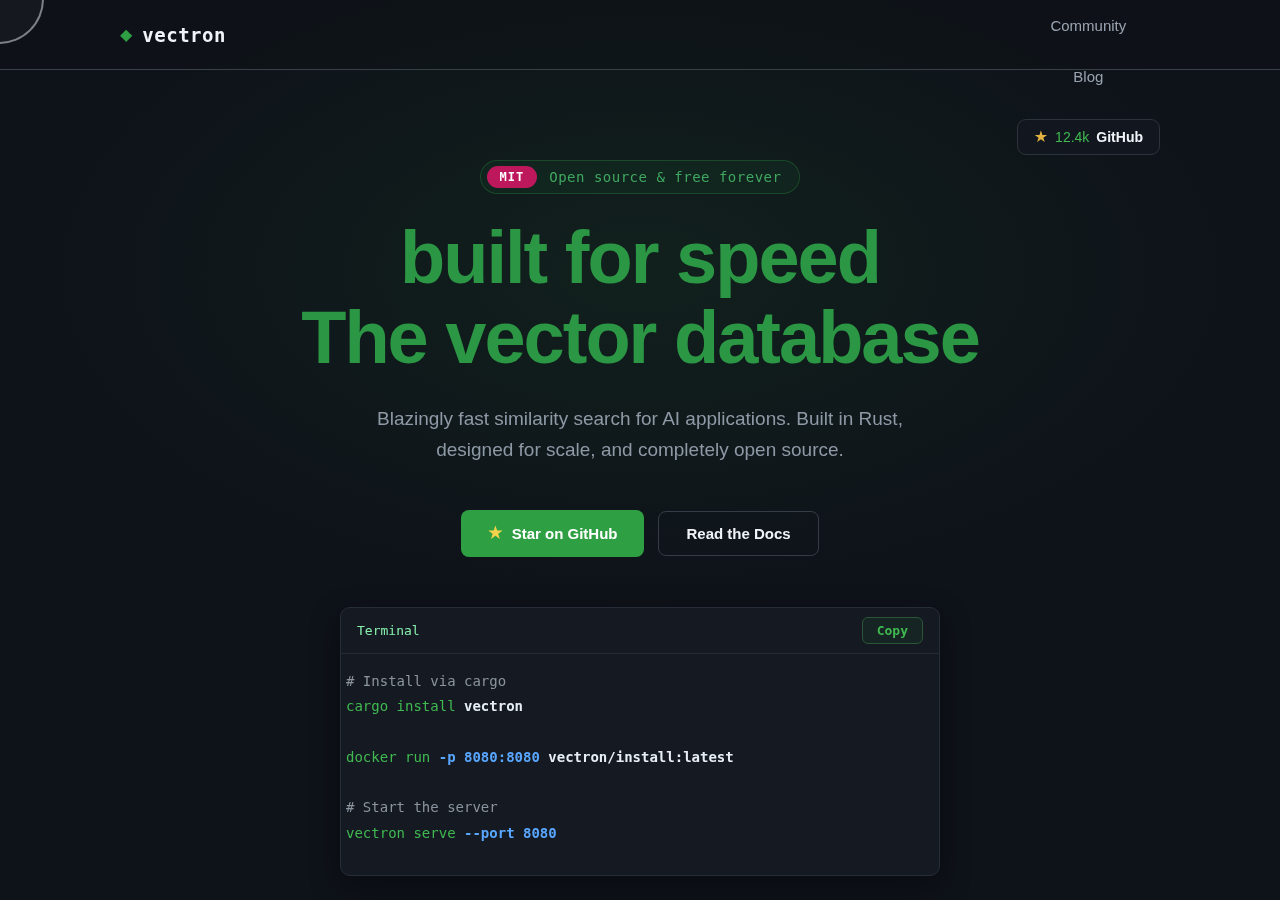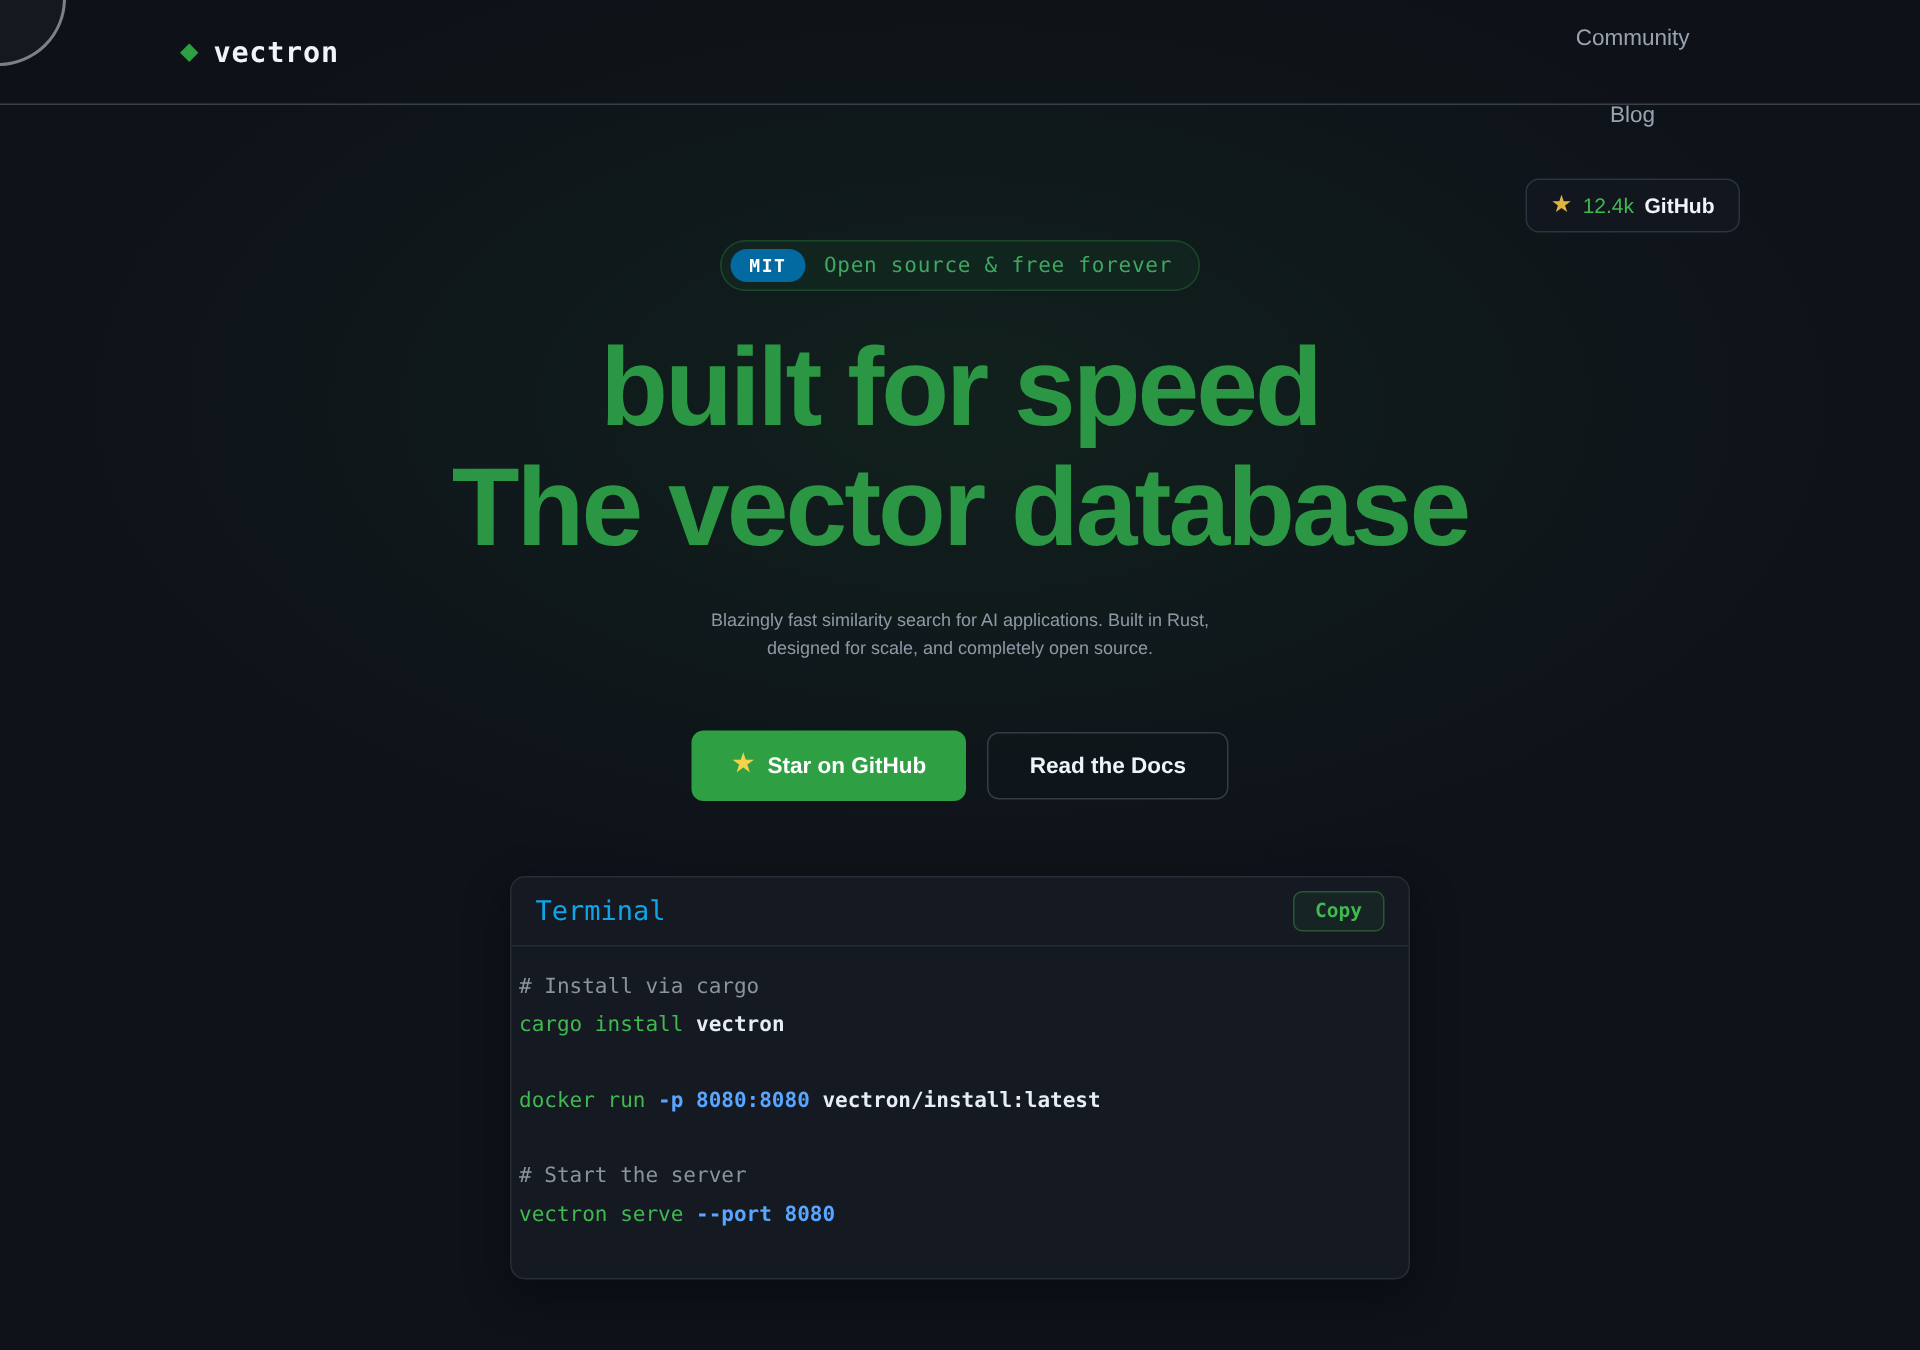--- a/index.html
+++ b/index.html
@@ -46,33 +46,33 @@
 
   
   .hero { text-align: center; padding-top: 90px; position: relative; z-index: 5; }
   .badge {
     display: inline-flex; align-items: center; gap: 12px;
     background: rgba(46,160,67,0.07);
     border: 1px solid rgba(46,160,67,0.30);
     border-radius: 999px; padding: 5px 18px 5px 6px;
   }
   .badge-tag {
-    background: #0369a1; color: #ffffff; font-weight: bold;
+    background: #be185d; color: #ffffff; font-weight: bold;
     font-size: 12px; letter-spacing: 1px;
     border-radius: 999px; padding: 4px 13px;
   }
   .badge-text { color: #3fa860; font-size: 14px; letter-spacing: 0.5px; }
 
   .hero-title {
     margin-top: 24px;
     font-size: 74px; font-weight: bold; letter-spacing: -2px;
     line-height: 1.08; color: #2b9643;
   }
   .hero-sub {
-    margin-top: 26px; font-size: 12px; line-height: 1.63; color: #8e99a6;
+    margin-top: 26px; font-size: 19px; line-height: 1.63; color: #8e99a6;
   }
   .cta-row { margin-top: 44px; display: flex; justify-content: center; align-items: center; gap: 14px; }
   .btn-primary {
     display: inline-flex; align-items: center; gap: 9px;
     background: #2ea043; color: #ffffff; font-weight: bold; font-size: 15px;
     border: none; border-radius: 8px; padding: 15px 27px; cursor: pointer;
     font-family: "Liberation Sans", sans-serif;
   }
   .btn-primary .star { color: #f5d24b; font-size: 16px; line-height: 1; }
   .btn-secondary {
@@ -85,21 +85,21 @@
   .terminal {
     width: 600px; margin: 50px auto 0;
     background: #151a22; border: 1px solid #262d37; border-radius: 10px;
     text-align: left; overflow: hidden;
     box-shadow: 0 10px 30px rgba(0,0,0,0.35);
   }
   .terminal-header {
     display: flex; align-items: center; justify-content: space-between;
     height: 46px; padding: 0 16px; border-bottom: 1px solid #242b35;
   }
-  .terminal-title { color: #0ea5e9; font-size: 18px; }
+  .terminal-title { color: #86efac; font-size: 13px; }
   .copy-btn {
     background: rgba(46,160,67,0.08); border: 1px solid #2a5636; border-radius: 6px;
     color: #3fb950; font-weight: bold; font-size: 13px; padding: 5px 14px; cursor: pointer;
     font-family: "DejaVu Sans Mono", monospace;
   }
   .terminal-body { padding: 15px 5px 4px; font-size: 14px; line-height: 25.5px; }
   .code-group { margin-bottom: 25px; }
   .code-line { white-space: pre; }
   .seg-comment { color: #8b949e; }
   .seg-cmd { color: #3fb950; }

